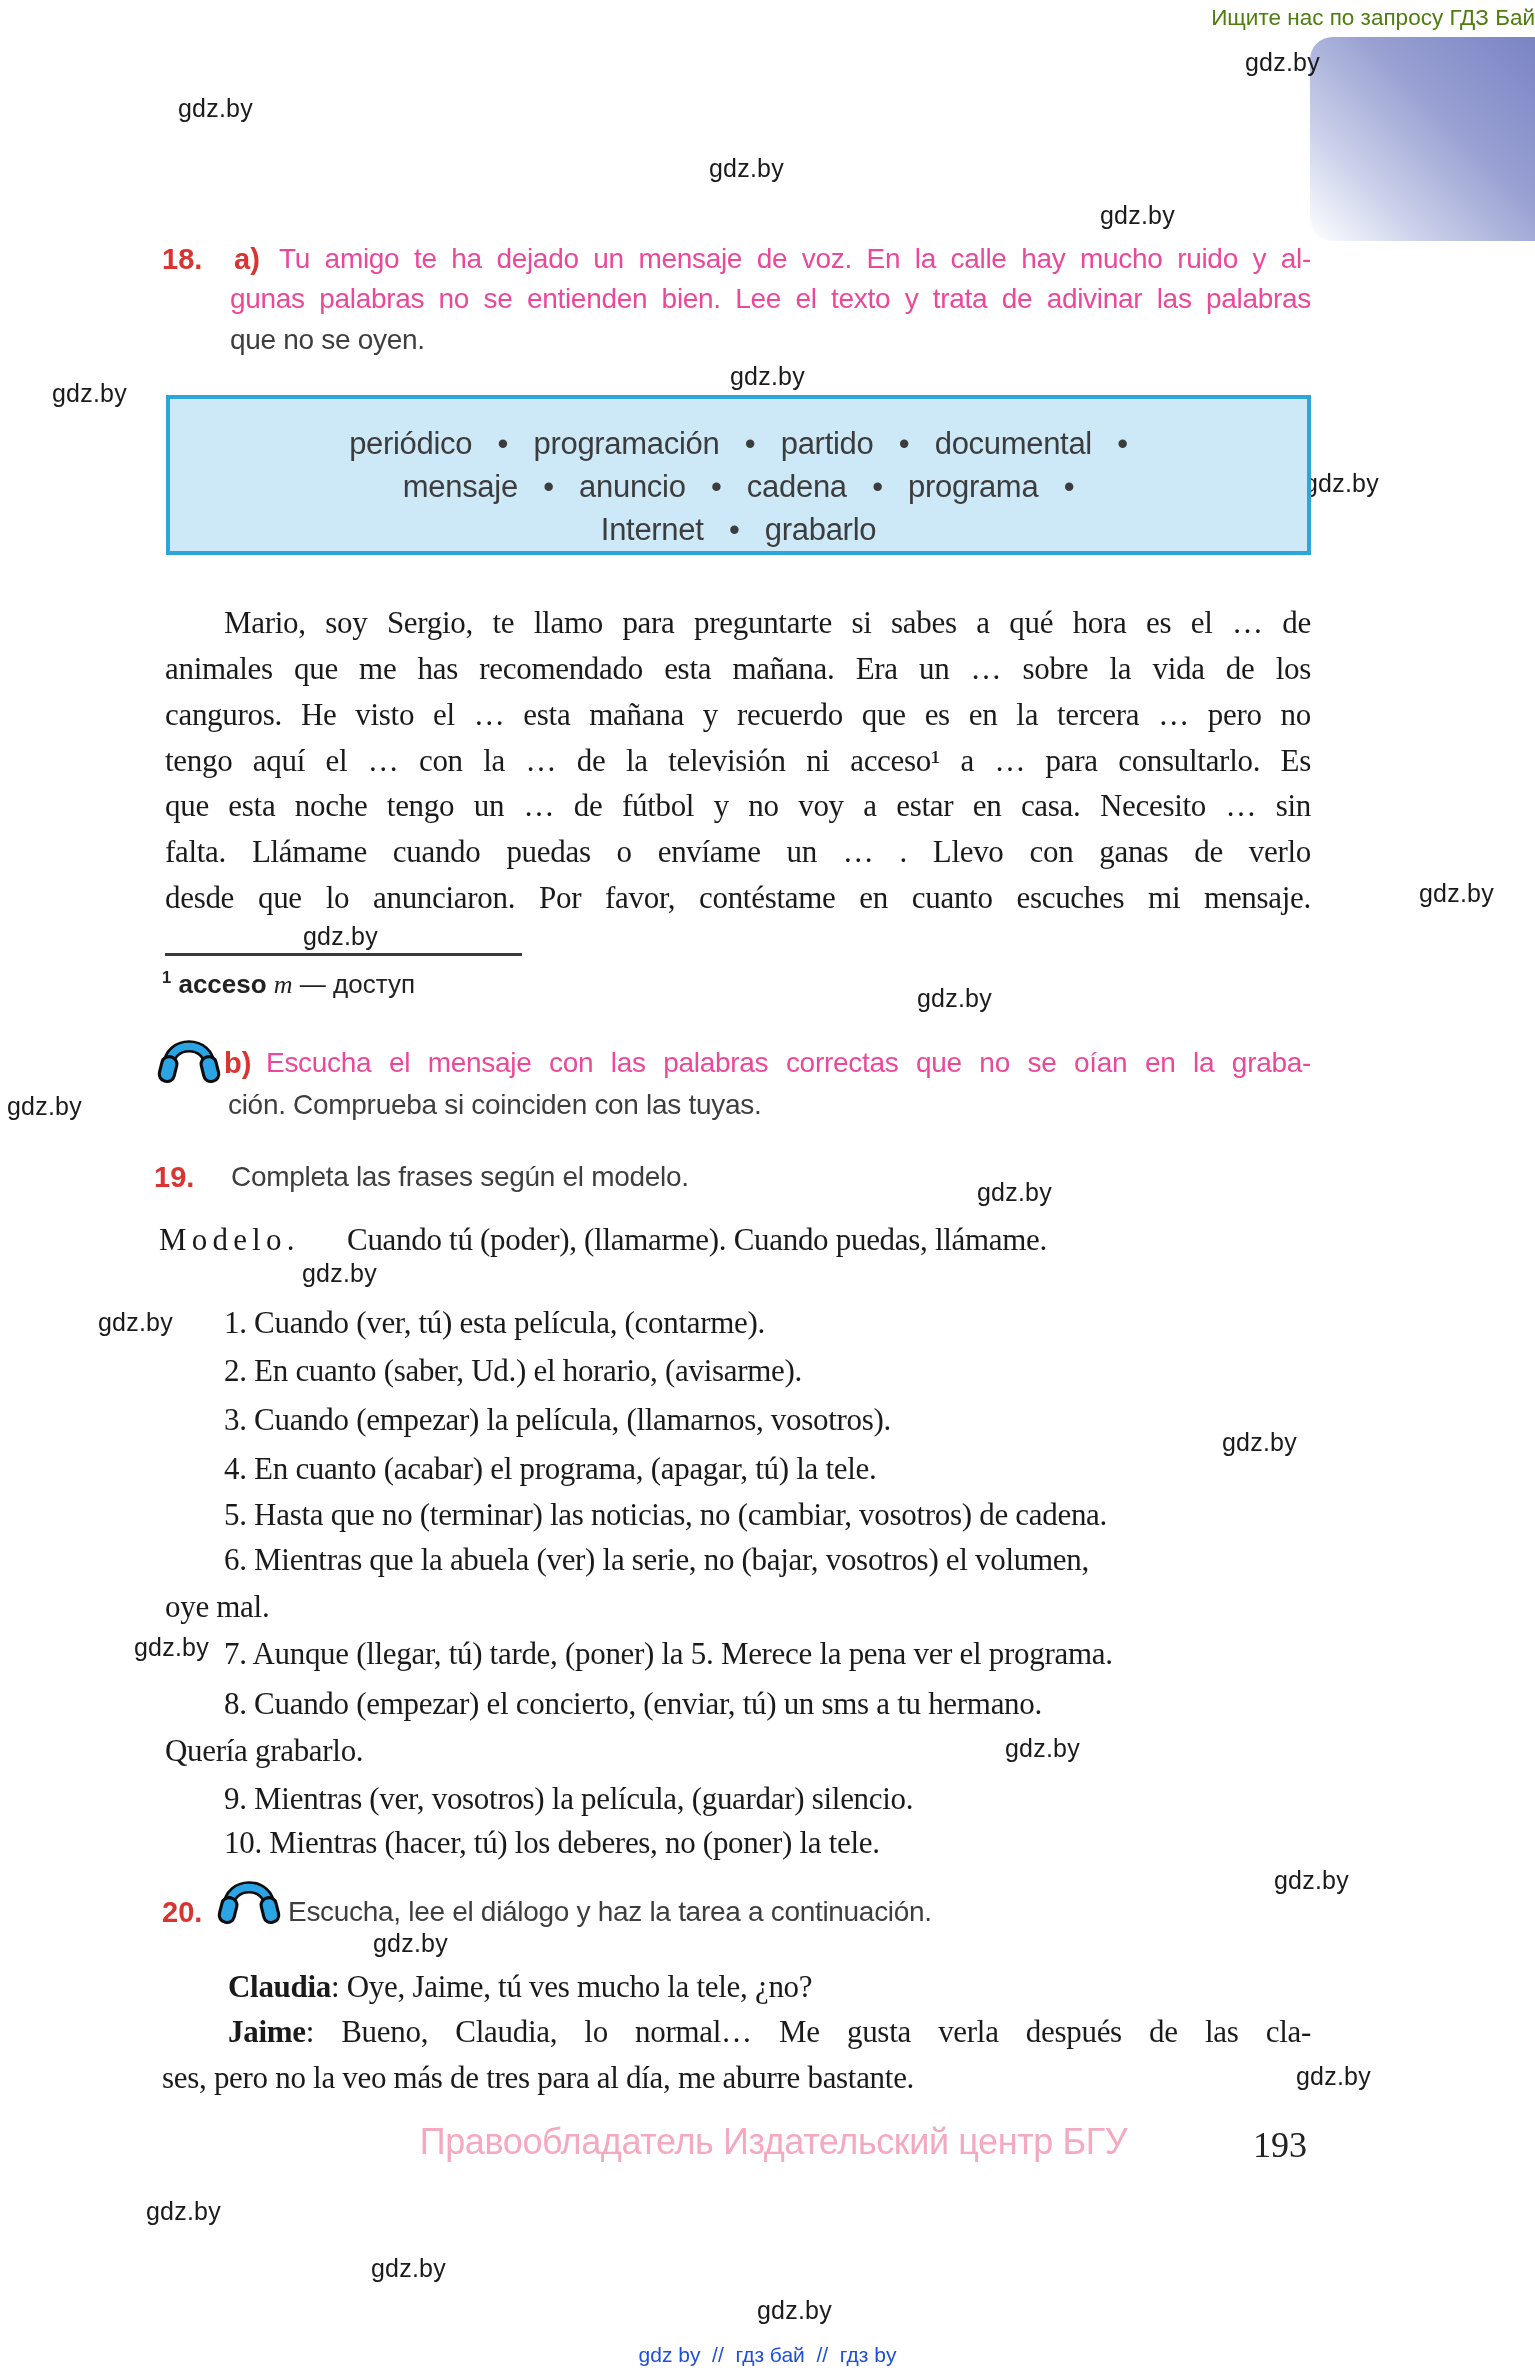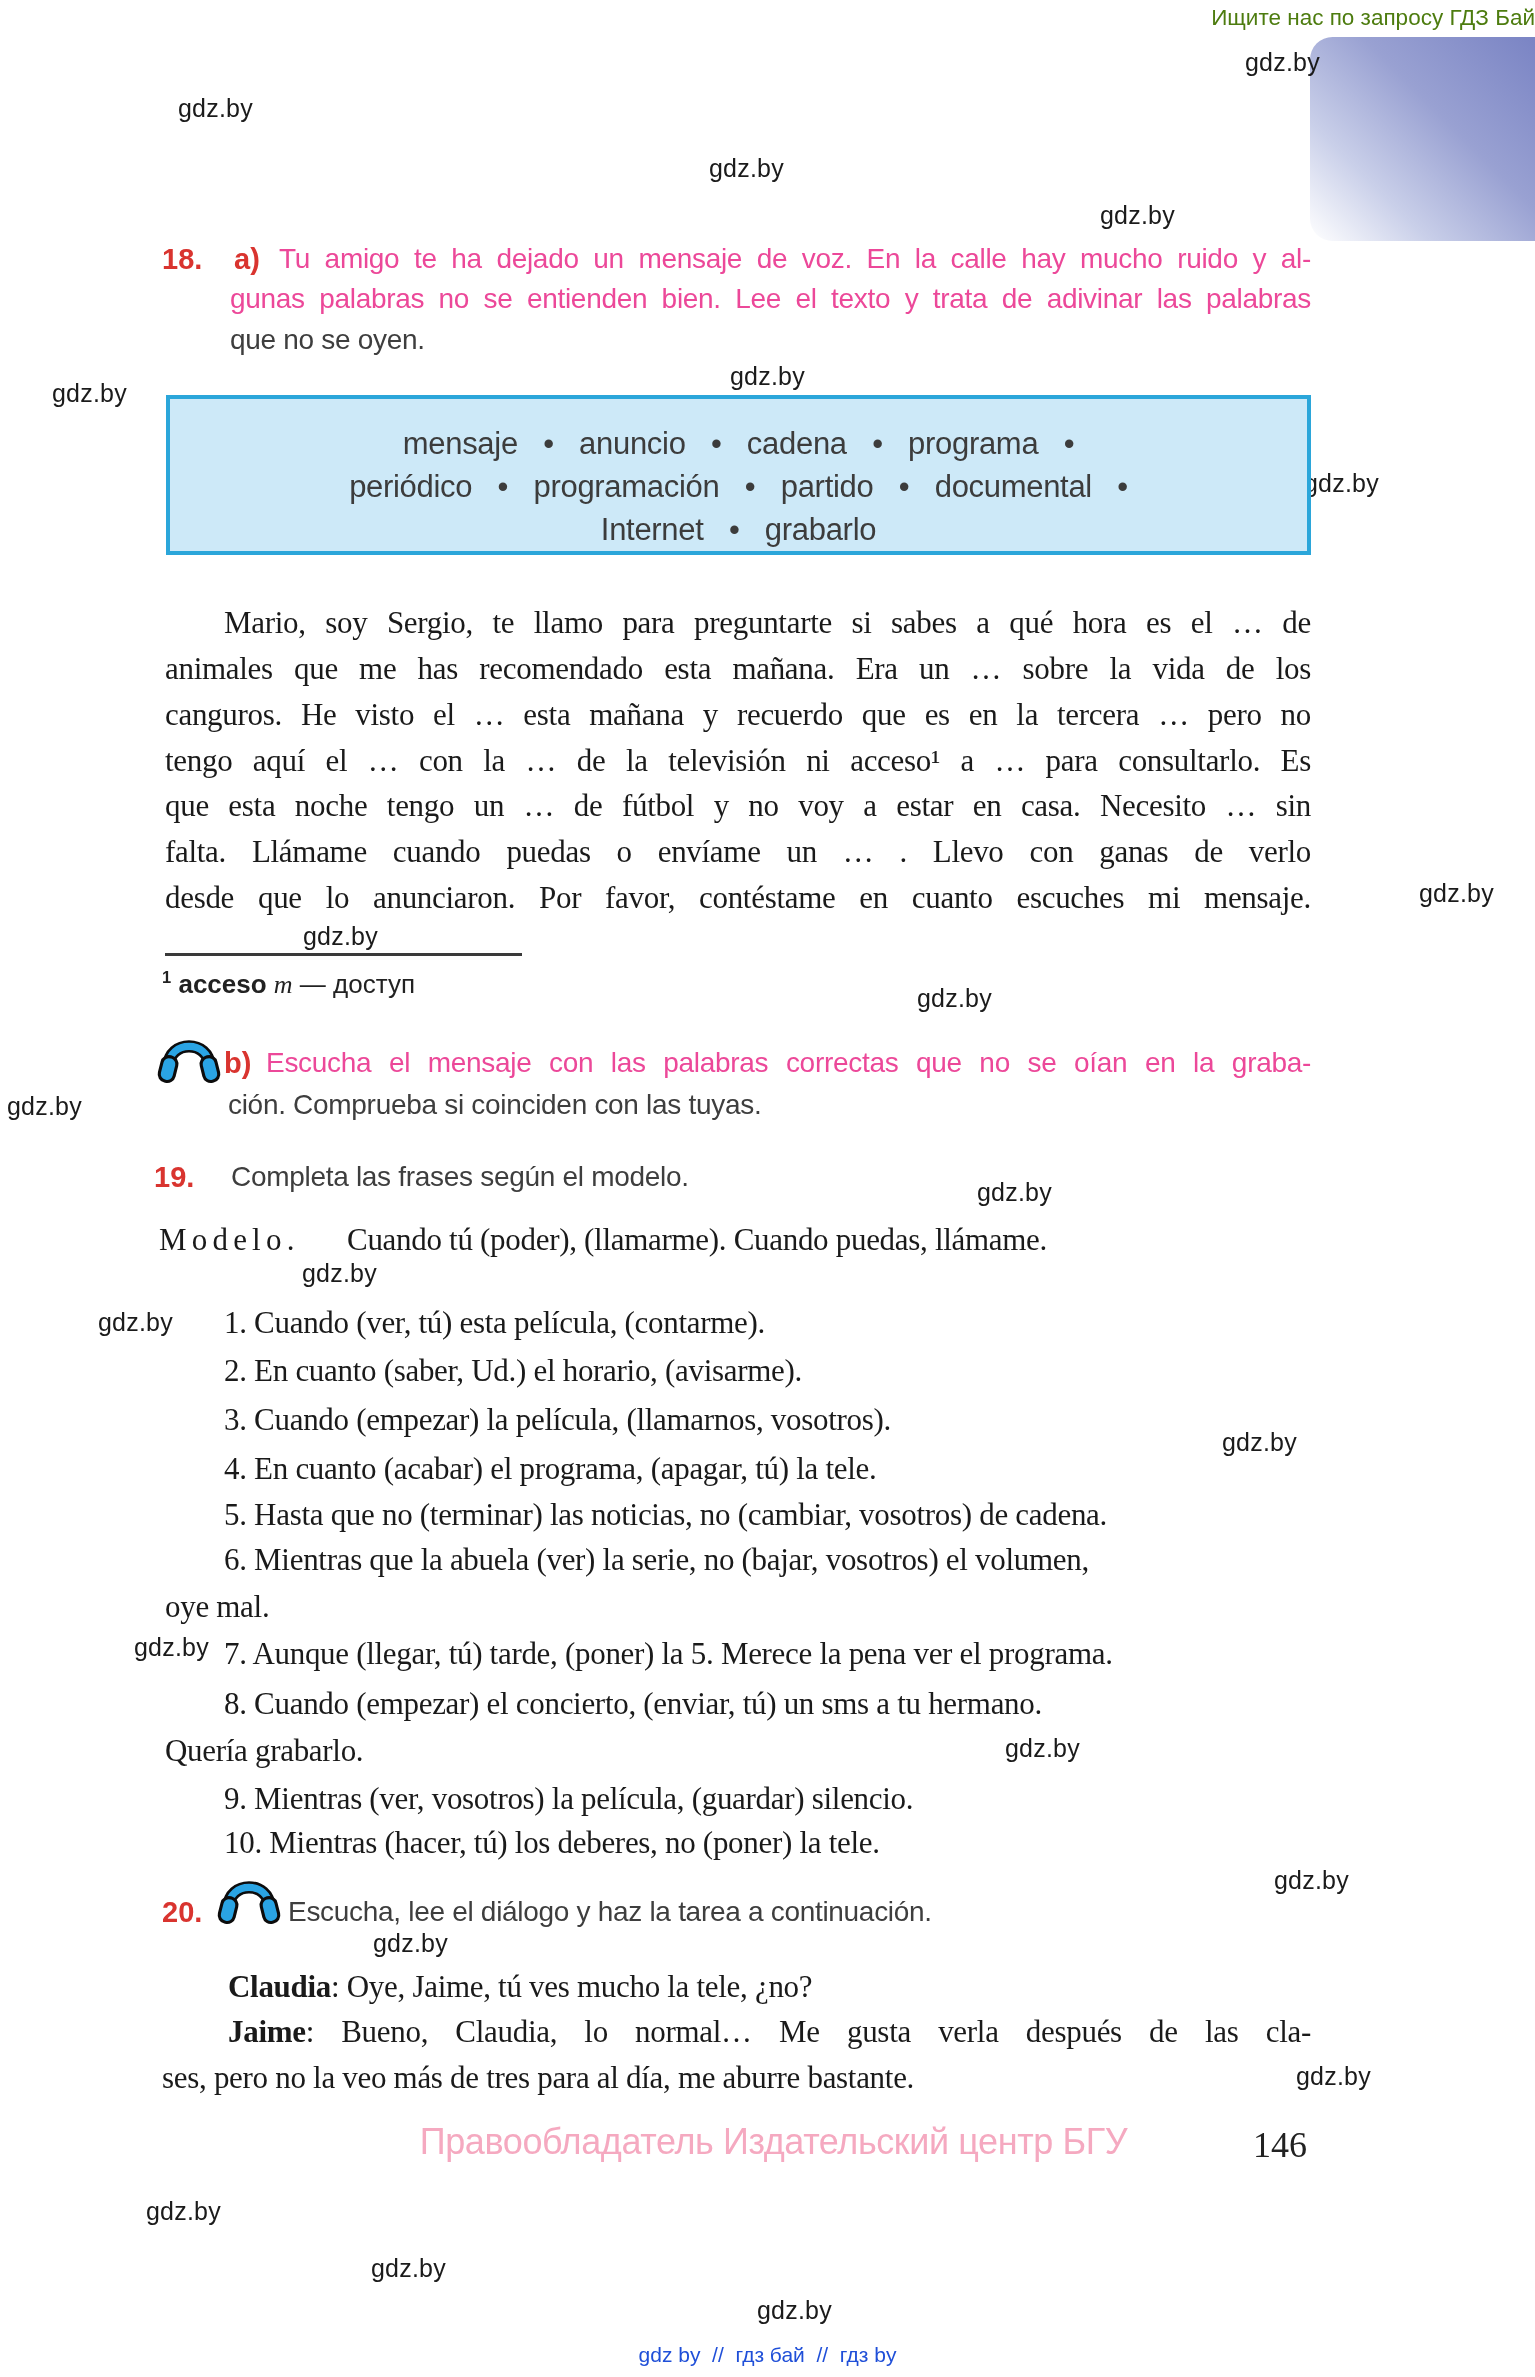--- a/index.html
+++ b/index.html
@@ -111,22 +111,22 @@
 <div class="wm" style="left:757px;top:2296px">gdz.by</div>
 
 <div class="ex-num" style="left:162px;top:243px">18.</div>
 <div class="ex-num" style="left:234px;top:243px">a)</div>
 <div class="just sans32" style="left:279px;top:243px;width:1032px">Tu amigo te ha dejado un mensaje de voz. En la calle hay mucho ruido y al-</div>
 <div class="just sans32" style="left:230px;top:283px;width:1081px">gunas palabras no se entienden bien. Lee el texto y trata de adivinar las palabras</div>
 <div class="sansline" style="left:230px;top:324px">que no se oyen.</div>
 
 <div class="wordbox">
   <div class="inner">
+    <div class="line">periódico • programación • partido • documental •</div>
     <div class="line">mensaje • anuncio • cadena • programa •</div>
-    <div class="line">periódico • programación • partido • documental •</div>
     <div class="line">Internet • grabarlo</div>
   </div>
 </div>
 
 <div class="just serif" style="left:224px;top:605px;width:1087px">Mario, soy Sergio, te llamo para preguntarte si sabes a qué hora es el … de</div>
 <div class="just serif" style="left:165px;top:651px;width:1146px">animales que me has recomendado esta mañana. Era un … sobre la vida de los</div>
 <div class="just serif" style="left:165px;top:697px;width:1146px">canguros. He visto el … esta mañana y recuerdo que es en la tercera … pero no</div>
 <div class="just serif" style="left:165px;top:743px;width:1146px">tengo aquí el … con la … de la televisión ni acceso¹ a … para consultarlo. Es</div>
 <div class="just serif" style="left:165px;top:788px;width:1146px">que esta noche tengo un … de fútbol y no voy a estar en casa. Necesito … sin</div>
 <div class="just serif" style="left:165px;top:834px;width:1146px">falta. Llámame cuando puedas o envíame un … . Llevo con ganas de verlo</div>
@@ -183,15 +183,15 @@
 
 <div class="serifline" style="left:228px;top:1969px">
   <span class="dname">Claudia</span><span>: Oye, Jaime, tú ves mucho la tele, ¿no?</span>
 </div>
 <div class="serifline just" style="left:228px;top:2014px;width:1083px;white-space:normal">
   <span class="dname">Jaime</span><span>: Bueno, Claudia, lo normal… Me gusta verla después de las cla-</span>
 </div>
 <div class="serifline" style="left:162px;top:2060px">ses, pero no la veo más de tres para al día, me aburre bastante.</div>
 
 <div class="copyright">Правообладатель Издательский центр БГУ</div>
-<div class="pagenum">146</div>
+<div class="pagenum">193</div>
 <div class="footerlinks">gdz by  //  гдз бай  //  гдз by</div>
 
 
 </body></html>

